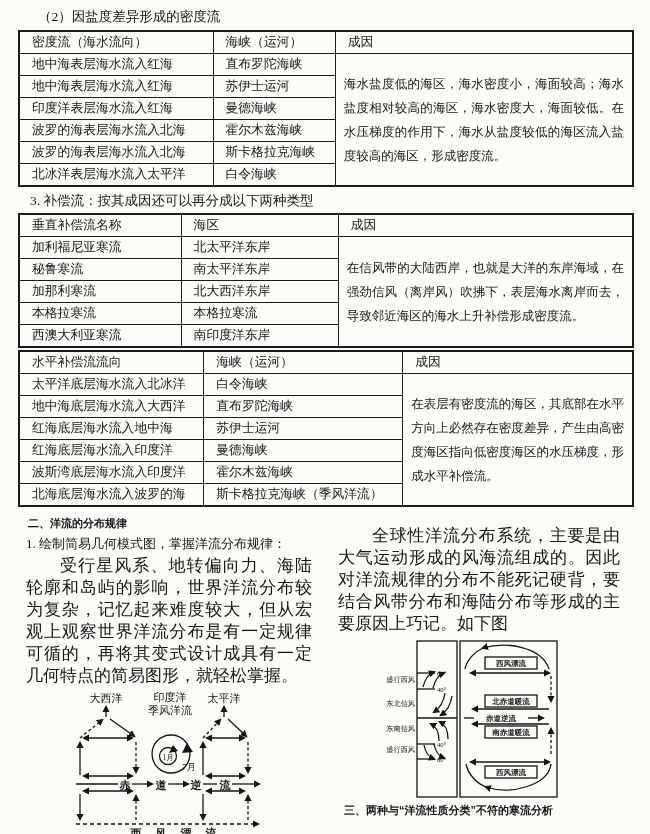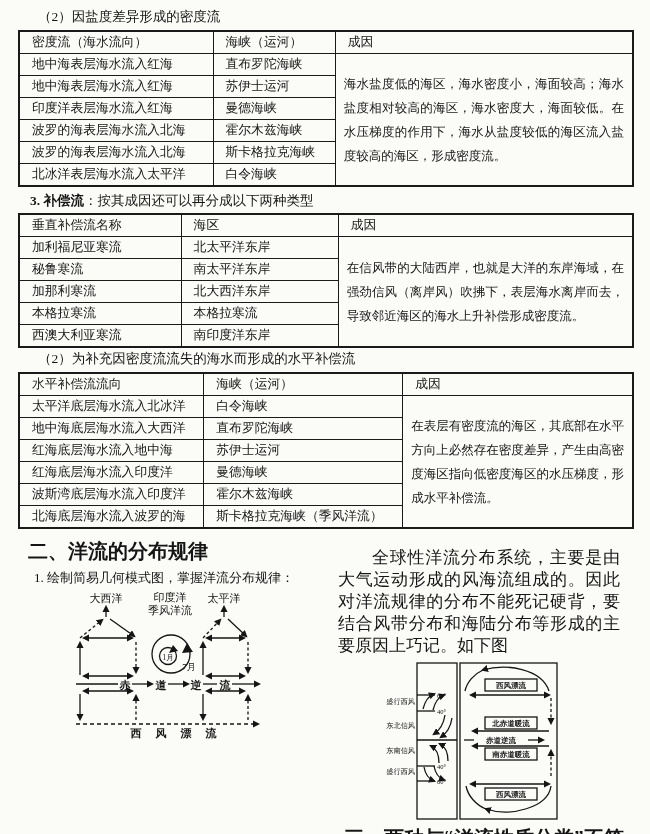--- a/index.html
+++ b/index.html
@@ -6,38 +6,38 @@
   body{
     width:650px;height:834px;overflow:hidden;
     background:#fbfbf8;color:#151515;
     font-family:"Liberation Serif","DejaVu Serif",serif;
     font-size:13px;
   }
   .page{padding:6px 16px 0 18px;}
   
   .h-plain{font-size:13.5px;margin:2px 0 4px 20px;}
   .h-comp{font-size:13.5px;margin:5px 0 3px 12px;}
-  .h-comp .b{font-weight:bold;}
-  .sec-title{font-family:"Liberation Sans","DejaVu Sans",sans-serif;font-weight:bold;font-size:20px;margin:5px 0 2px 10px;}
+  .h-comp .b{font-weight:normal;}
+  .sec-title{font-family:"Liberation Sans","DejaVu Sans",sans-serif;font-weight:bold;font-size:11px;margin:5px 0 2px 10px;}
   
   table.tbl{width:100%;border-collapse:collapse;table-layout:fixed;border:2px solid #1a1a1a;margin:0 0 2px 0;}
   table.tbl th,table.tbl td{
     border:1.4px solid #1a1a1a;font-size:12.8px;font-weight:normal;
     text-align:left;vertical-align:middle;padding:1px 4px 1px 12px;height:19px;
     white-space:nowrap;overflow:hidden;
   }
   table.tbl td.cause{
     white-space:normal;font-size:12.5px;line-height:24px;
     padding:2px 8px;text-align:justify;vertical-align:middle;
   }
   
   .cols{display:flex;margin-top:4px;}
   .colL{width:302px;}
   .colR{width:298px;margin-left:10px;}
-  .item{font-size:13px;margin:4px 0 2px 16px;}
+  .item{font-size:13px;margin:4px 0 2px 8px;}
   .para{font-size:17px;line-height:22px;text-indent:2em;text-align:justify;margin:2px 8px;}
   .colR .para{margin-top:14px;}
   svg.diag{display:block;}
   #diagL{margin:4px 0 0 58px;}
   #diagR{margin:4px 0 0 52px;}
   .sec-title.s3{margin:4px 0 2px 14px;}
   text{font-family:"Liberation Serif","DejaVu Serif",serif;}
 </style>
 </head>
 <body>
@@ -119,21 +119,20 @@
         <td>本格拉寒流</td>
         <td>本格拉寒流</td>
       </tr>
       <tr>
         <td>西澳大利亚寒流</td>
         <td>南印度洋东岸</td>
       </tr>
     </tbody>
   </table>
 
-  <div class="h-plain">（2）为补充因密度流流失的海水而形成的水平补偿流</div>
 
   <table class="tbl">
     <colgroup>
         <col style="width:30.1%">
         <col style="width:32.4%">
         <col>
       </colgroup>
     <tbody>
       <tr>
         <th>水平补偿流流向</th>
@@ -165,20 +164,21 @@
         <td>北海底层海水流入波罗的海</td>
         <td>斯卡格拉克海峡（季风洋流）</td>
       </tr>
     </tbody>
   </table>
 
   <div class="cols">
     <div class="colL">
       <div class="sec-title">二、洋流的分布规律</div>
       <div class="item">1. 绘制简易几何模式图，掌握洋流分布规律：</div>
+      <div class="para">受行星风系、地转偏向力、海陆轮廓和岛屿的影响，世界洋流分布较为复杂，记忆起来难度较大，但从宏观上观察世界洋流分布是有一定规律可循的，再将其变式设计成具有一定几何特点的简易图形，就轻松掌握。</div>
 
       <svg id="diagL" class="diag" width="186" height="150" viewBox="0 0 186 150">
         <defs>
           <marker id="a1" viewBox="0 0 10 10" refX="7" refY="5" markerWidth="5.5" markerHeight="5.5" orient="auto-start-reverse">
             <path d="M0,0 L10,5 L0,10 z" fill="#151515"></path>
           </marker>
         </defs>
         <g stroke="#151515" stroke-width="1.3" fill="none">
 
           <line x1="30" y1="26" x2="30" y2="16" marker-end="url(#a1)"></line>

